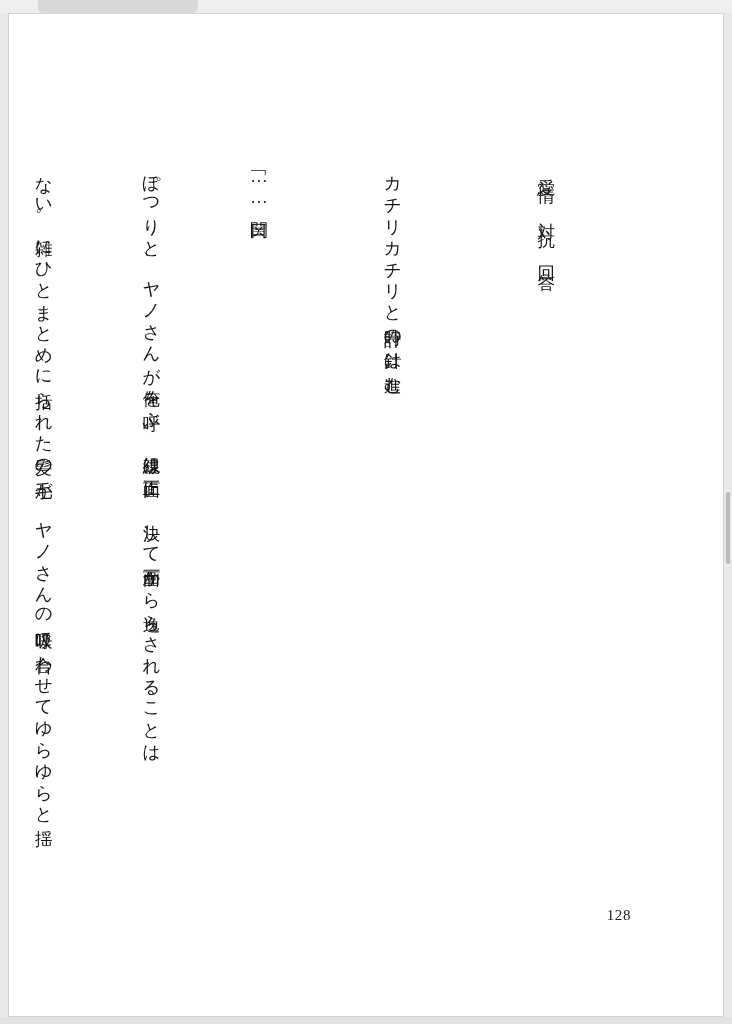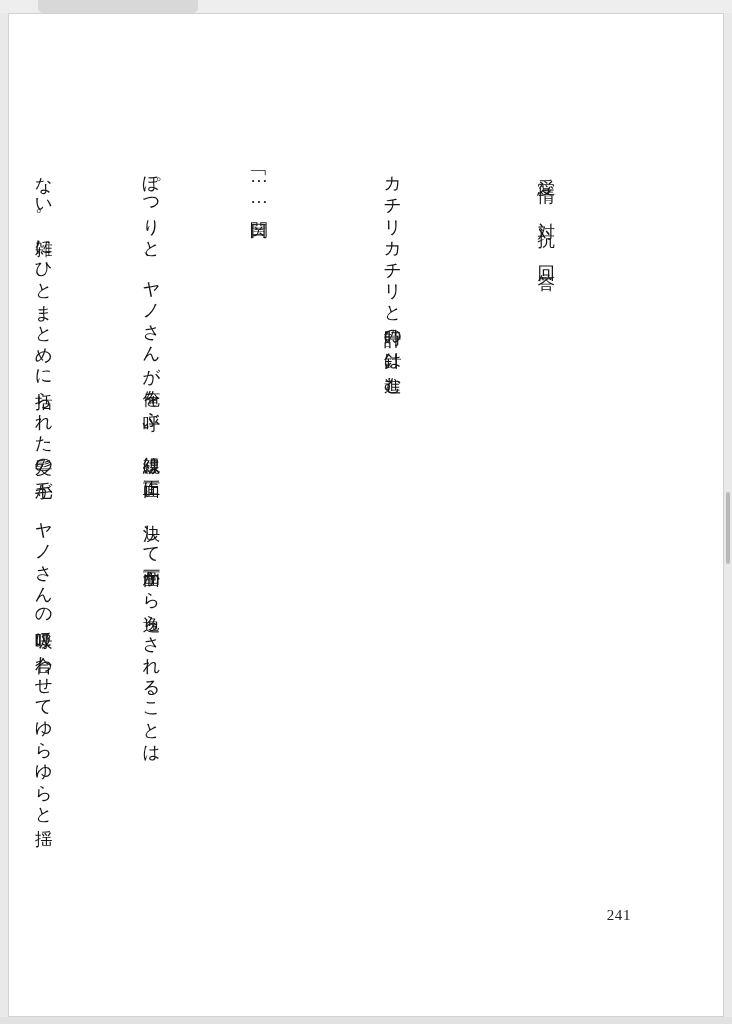--- a/index.html
+++ b/index.html
@@ -133,18 +133,18 @@
       
       
       
       
       
       
       
       
     </div>
 
-    <div id="page-number">241</div>
+    <div id="page-number">128</div>
   </div>
 
   <div id="scrollbar-thumb"></div>
   <div id="bottom-shade"></div>
 </div>
 
 </body></html>

